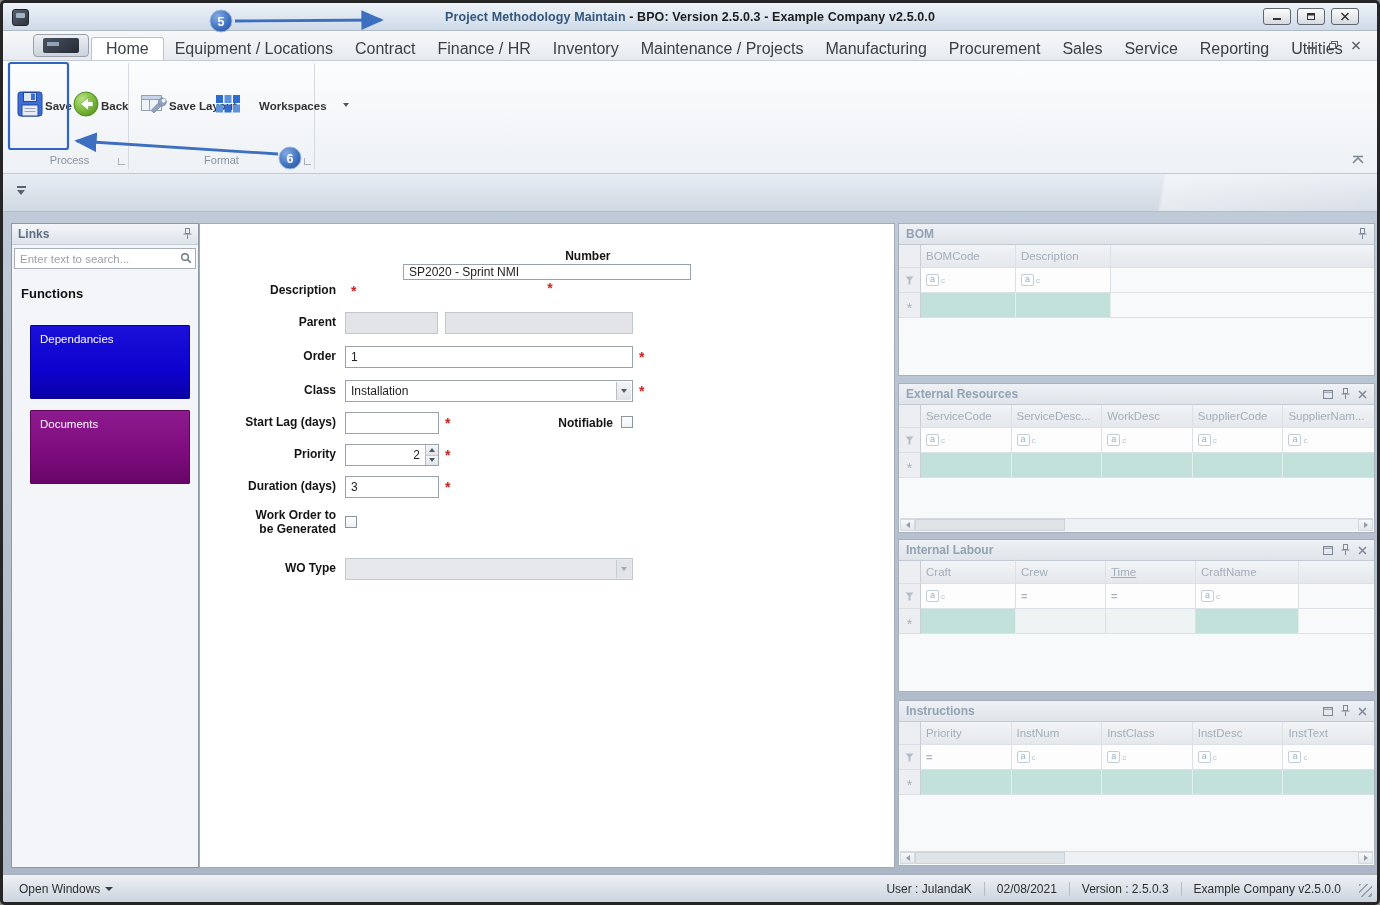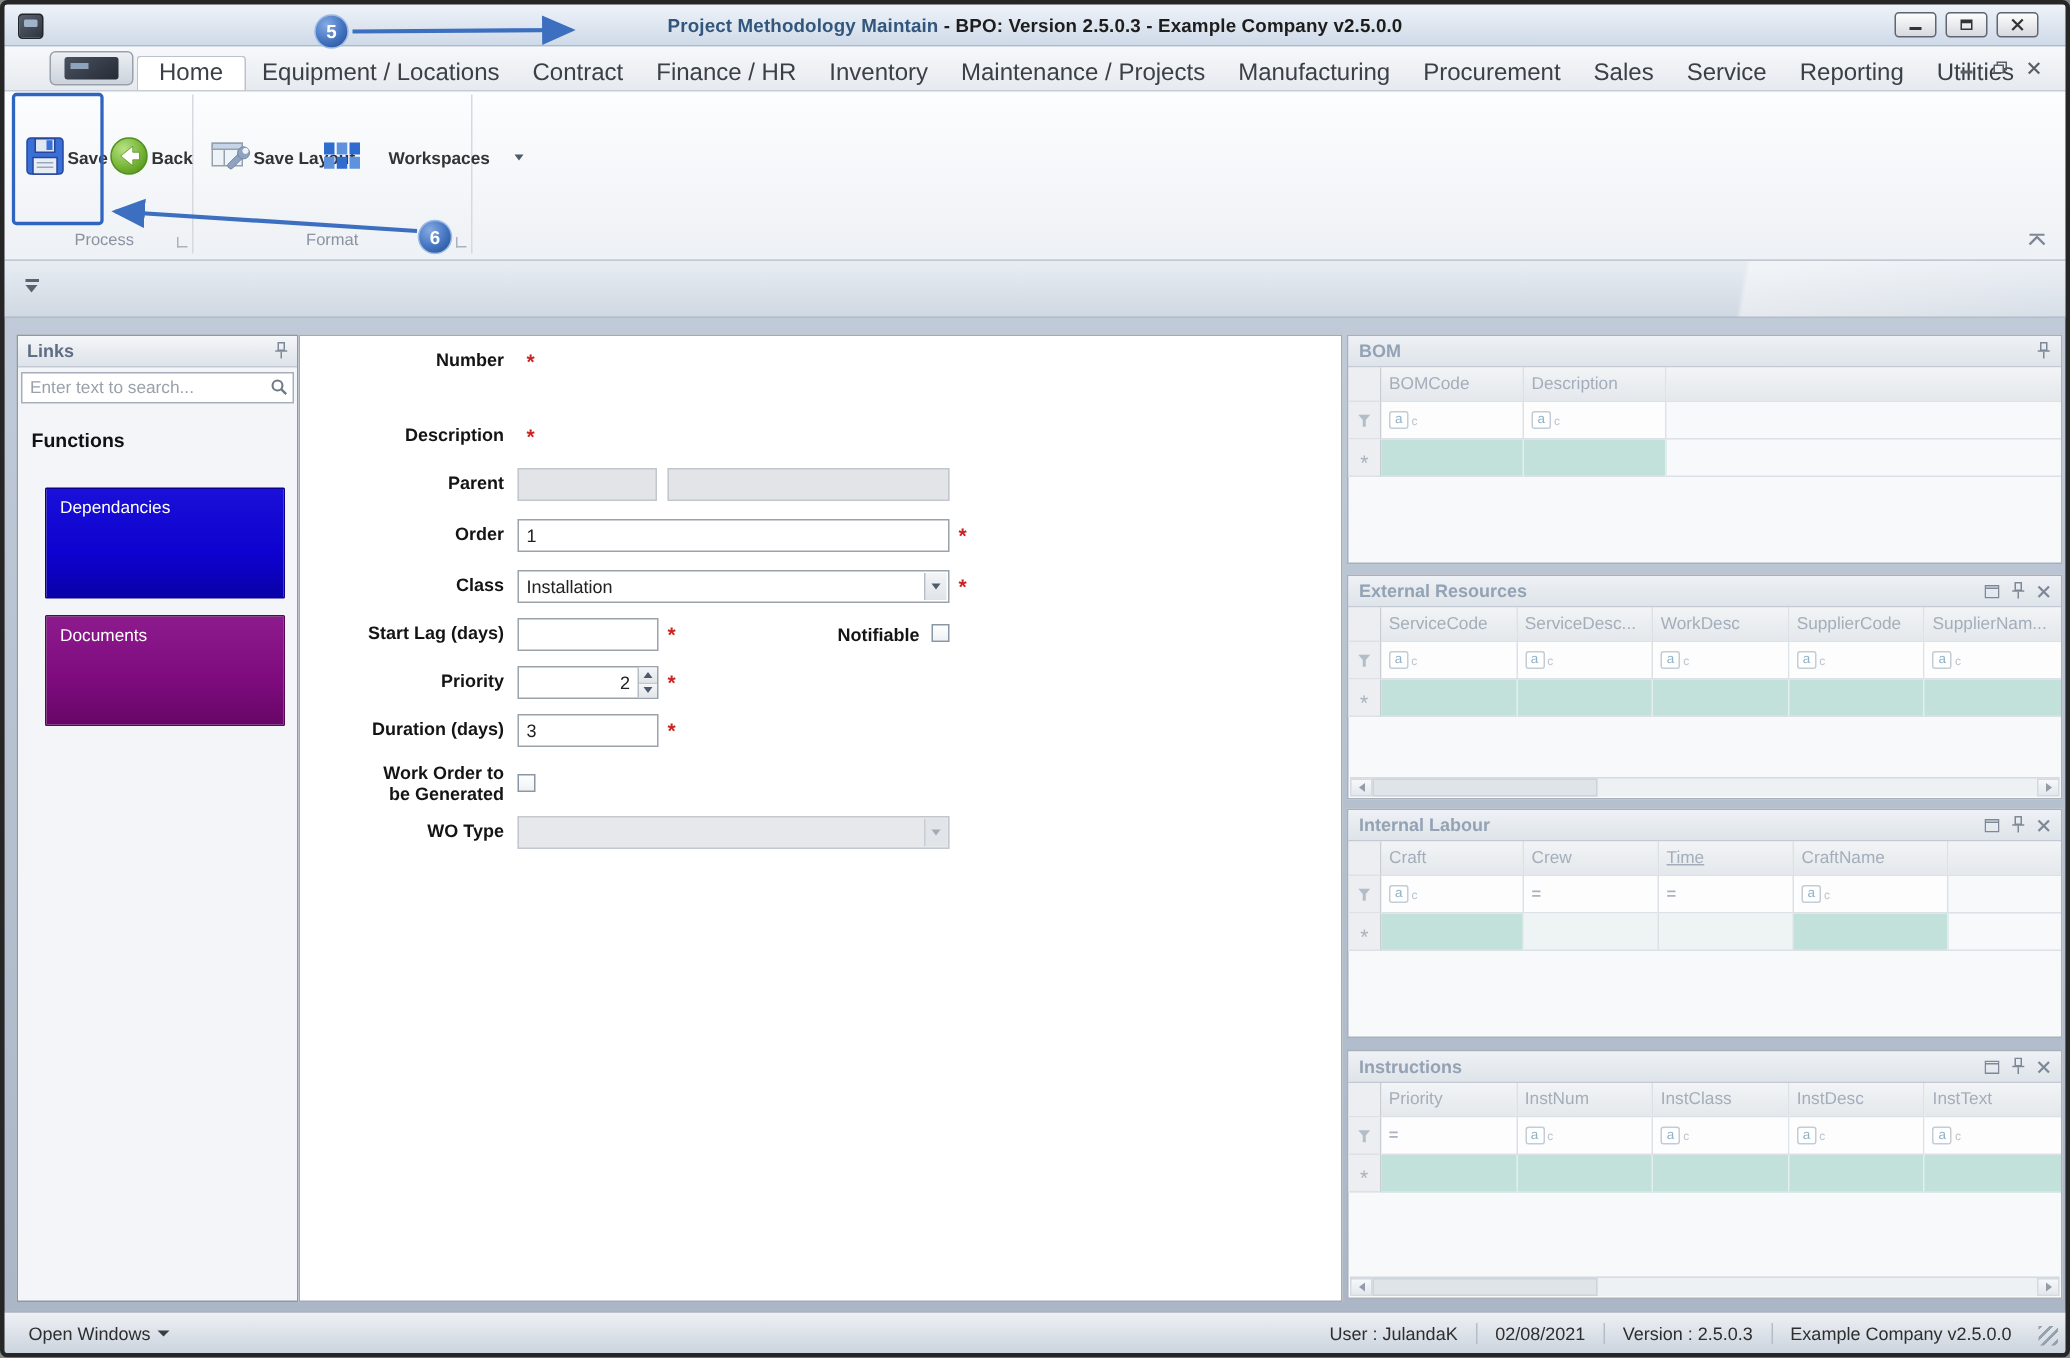--- a/index.html
+++ b/index.html
@@ -349,22 +349,23 @@
           </svg>
       </span>
     </div>
     <div class="lp-heading">Functions</div>
     <div class="func-btn dep">Dependancies</div>
     <div class="func-btn doc">Documents</div>
   </div>
 
   <div class="form-area">
 
-    <div class="frow" style="top:6px;">
+    <div class="frow" style="top:26px;flex-direction:column;">
       <div class="flabel">Number</div>
+      <input class="ffield std" value="SP2020 - Sprint NMI" style="">
       <span class="req">*</span>
     </div>
 
     <div class="frow" style="top:56px;">
       <div class="flabel">Description</div>
       <span class="req">*</span>
     </div>
 
     <div class="frow" style="top:88px;">
       <div class="flabel">Parent</div>
@@ -417,21 +418,21 @@
       <div class="flabel">Duration (days)</div>
       <input class="ffield small" value="3" style="">
       <span class="req">*</span>
     </div>
 
     <div class="frow" style="top:285px; height:32px; align-items:flex-start;">
       <div class="flabel" style="padding-left:45px;">Work Order to be Generated</div>
       <span class="checkbox" style="margin-top:7px;"></span>
     </div>
 
-    <div class="frow" style="top:320px;">
+    <div class="frow" style="top:334px;">
       <div class="flabel">WO Type</div>
       <div class="combo disabled">
         <span></span>
         <span class="arrowbox">
             <i></i>
           </span>
       </div>
     </div>
   </div>
 

